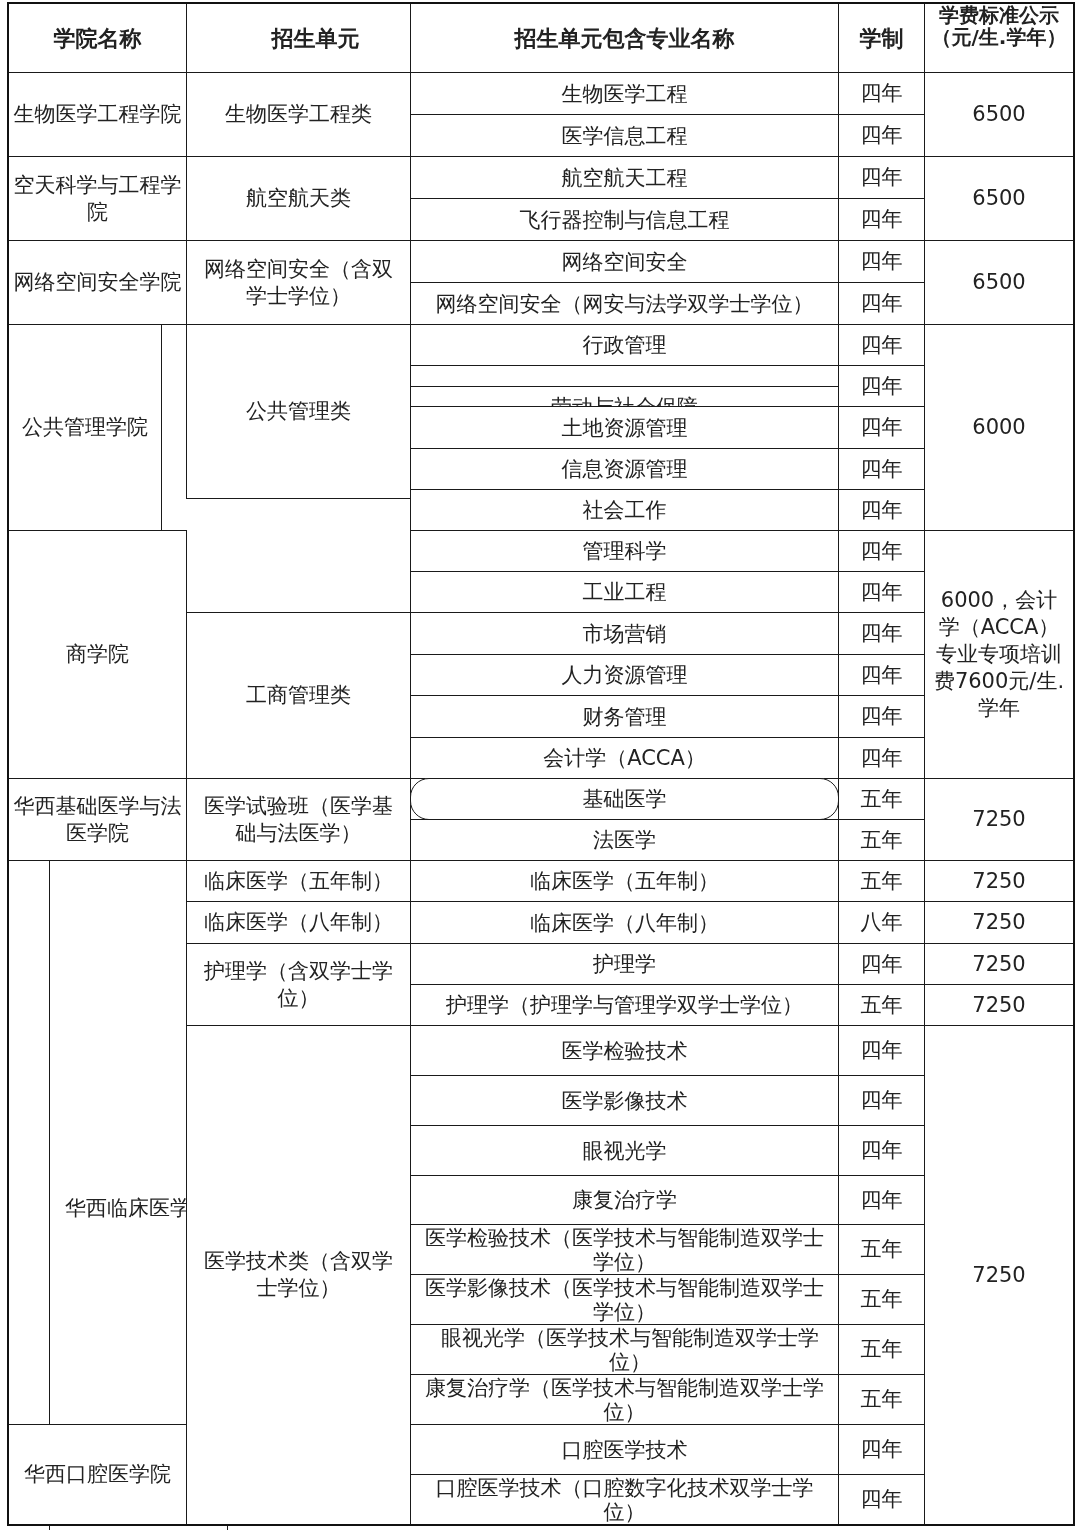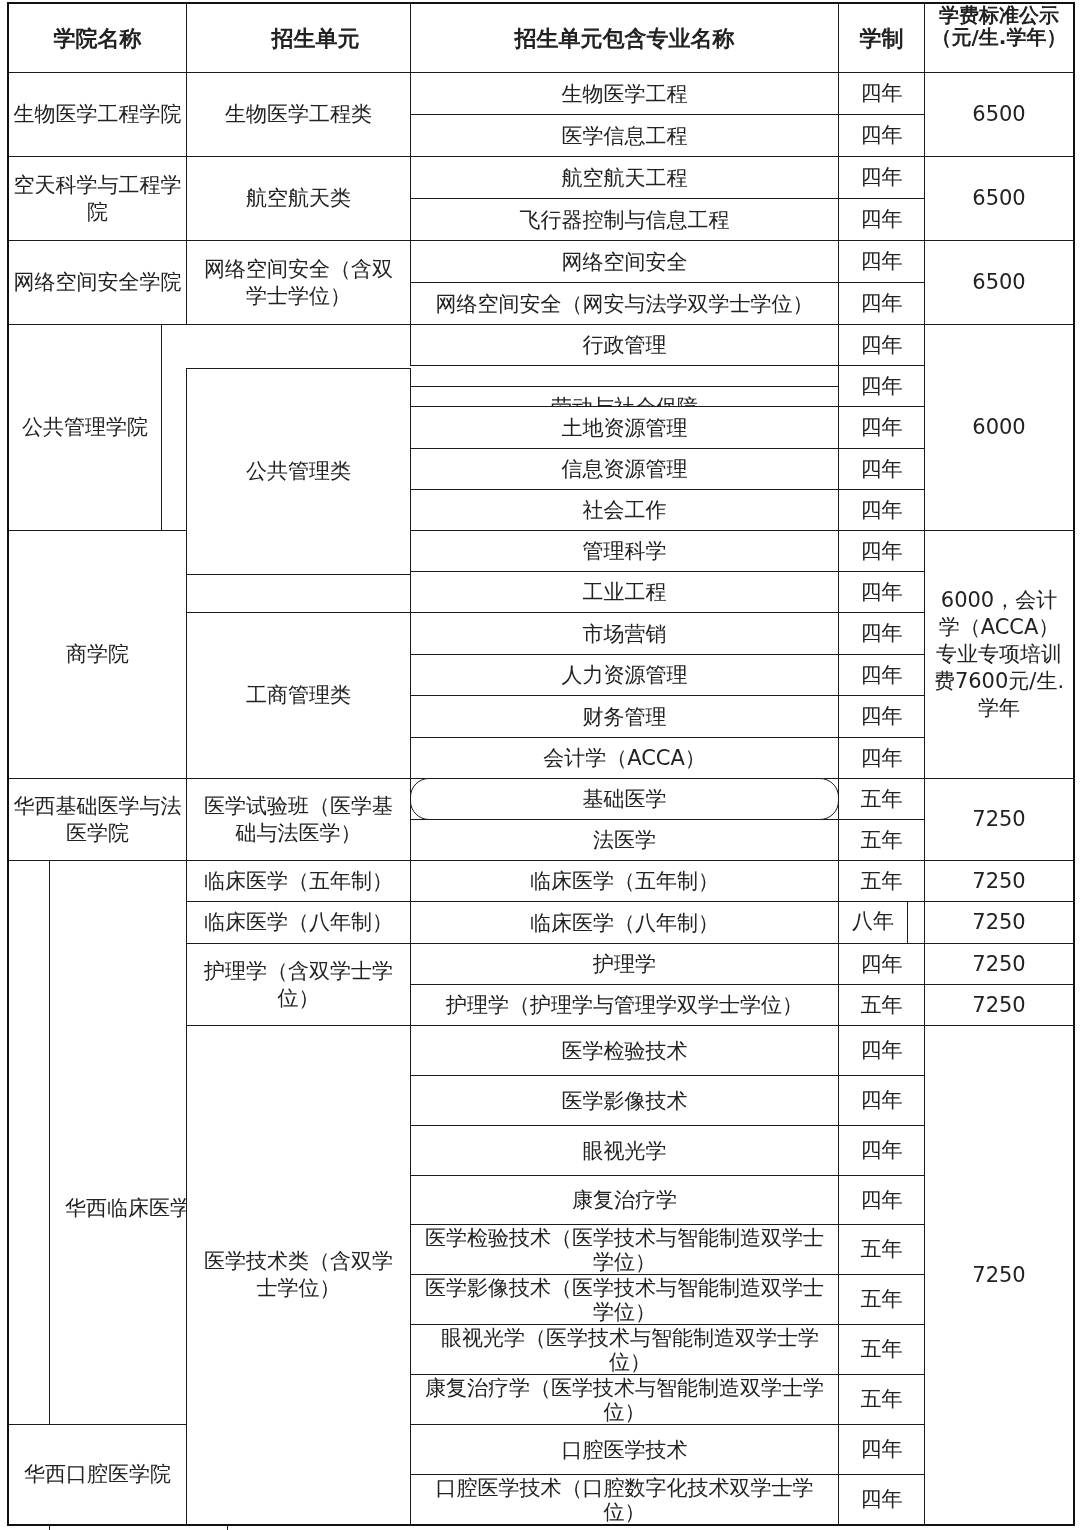--- a/index.html
+++ b/index.html
@@ -27,21 +27,21 @@
     <div class="cell" style="left: 8px; top: 156px; width: 179px; height: 85px;">空天科学与工程学院</div>
     <div class="cell" style="left: 8px; top: 240px; width: 179px; height: 85px;">网络空间安全学院</div>
     <div class="cell" style="left: 8px; top: 324px; width: 154px; height: 207px;">公共管理学院</div>
     <div class="cell" style="left: 8px; top: 530px; width: 179px; height: 249px;">商学院</div>
     <div class="cell" style="left: 8px; top: 778px; width: 179px; height: 83px;">华西基础医学与法医学院</div>
     <div class="cell" style="left: 8px; top: 860px; width: 179px; height: 696px; margin-left: 41px;">华西临床医学院</div>
     <div class="cell" style="left: 8px; top: 1424px; width: 179px; height: 101px;">华西口腔医学院</div>
     <div class="cell" style="left: 186px; top: 72px; width: 225px; height: 85px; padding: 0px 8px;">生物医学工程类</div>
     <div class="cell" style="left: 186px; top: 156px; width: 225px; height: 85px; padding: 0px 8px;">航空航天类</div>
     <div class="cell" style="left: 186px; top: 240px; width: 225px; height: 85px; padding: 0px 8px;">网络空间安全（含双学士学位）</div>
-    <div class="cell" style="left: 186px; top: 324px; width: 225px; height: 207px; padding: 9px 8px; margin-top: 44px;">公共管理类</div>
+    <div class="cell" style="left: 186px; top: 324px; width: 225px; height: 175px; padding: 9px 8px;">公共管理类</div>
     <div class="cell" style="left: 186px; top: 612px; width: 225px; height: 167px; padding: 0px 8px;">工商管理类</div>
     <div class="cell" style="left: 186px; top: 778px; width: 225px; height: 83px; padding: 0px 8px;">医学试验班（医学基础与法医学）</div>
     <div class="cell" style="left: 186px; top: 860px; width: 225px; height: 42px; padding: 0px 8px;">临床医学（五年制）</div>
     <div class="cell" style="left: 186px; top: 901px; width: 225px; height: 43px; padding: 0px 8px;">临床医学（八年制）</div>
     <div class="cell" style="left: 186px; top: 943px; width: 225px; height: 83px; padding: 0px 8px;">护理学（含双学士学位）</div>
     <div class="cell" style="left: 186px; top: 1025px; width: 225px; height: 500px; padding: 0px 8px;">医学技术类（含双学士学位）</div>
     <div class="cell" style="left: 410px; top: 72px; width: 429px; height: 43px; line-height: 24px;">生物医学工程</div>
     <div class="cell" style="left: 838px; top: 72px; width: 87px; height: 43px;">四年</div>
     <div class="cell" style="left: 410px; top: 114px; width: 429px; height: 43px; line-height: 24px;">医学信息工程</div>
     <div class="cell" style="left: 838px; top: 114px; width: 87px; height: 43px;">四年</div>
@@ -75,21 +75,21 @@
     <div class="cell" style="left: 838px; top: 695px; width: 87px; height: 43px;">四年</div>
     <div class="cell" style="left: 410px; top: 737px; width: 429px; height: 42px; line-height: 24px;">会计学（ACCA）</div>
     <div class="cell" style="left: 838px; top: 737px; width: 87px; height: 42px;">四年</div>
     <div class="cell" style="left: 410px; top: 778px; width: 429px; height: 42px; line-height: 24px; border-radius: 19px;">基础医学</div>
     <div class="cell" style="left: 838px; top: 778px; width: 87px; height: 42px;">五年</div>
     <div class="cell" style="left: 410px; top: 819px; width: 429px; height: 42px; line-height: 24px;">法医学</div>
     <div class="cell" style="left: 838px; top: 819px; width: 87px; height: 42px;">五年</div>
     <div class="cell" style="left: 410px; top: 860px; width: 429px; height: 42px; line-height: 24px;">临床医学（五年制）</div>
     <div class="cell" style="left: 838px; top: 860px; width: 87px; height: 42px;">五年</div>
     <div class="cell" style="left: 410px; top: 901px; width: 429px; height: 43px; line-height: 24px;">临床医学（八年制）</div>
-    <div class="cell" style="left: 838px; top: 901px; width: 70px; height: 43px; font-family: Liberation Mono, monospace;">八年</div>
+    <div class="cell" style="left: 838px; top: 901px; width: 87px; height: 43px;">八年</div>
     <div class="cell" style="left: 410px; top: 943px; width: 429px; height: 42px; line-height: 24px;">护理学</div>
     <div class="cell" style="left: 838px; top: 943px; width: 87px; height: 42px;">四年</div>
     <div class="cell" style="left: 410px; top: 984px; width: 429px; height: 42px; line-height: 24px;">护理学（护理学与管理学双学士学位）</div>
     <div class="cell" style="left: 838px; top: 984px; width: 87px; height: 42px;">五年</div>
     <div class="cell" style="left: 410px; top: 1025px; width: 429px; height: 51px; line-height: 24px;">医学检验技术</div>
     <div class="cell" style="left: 838px; top: 1025px; width: 87px; height: 51px;">四年</div>
     <div class="cell" style="left: 410px; top: 1075px; width: 429px; height: 51px; line-height: 24px;">医学影像技术</div>
     <div class="cell" style="left: 838px; top: 1075px; width: 87px; height: 51px;">四年</div>
     <div class="cell" style="left: 410px; top: 1125px; width: 429px; height: 51px; line-height: 24px;">眼视光学</div>
     <div class="cell" style="left: 838px; top: 1125px; width: 87px; height: 51px;">四年</div>

